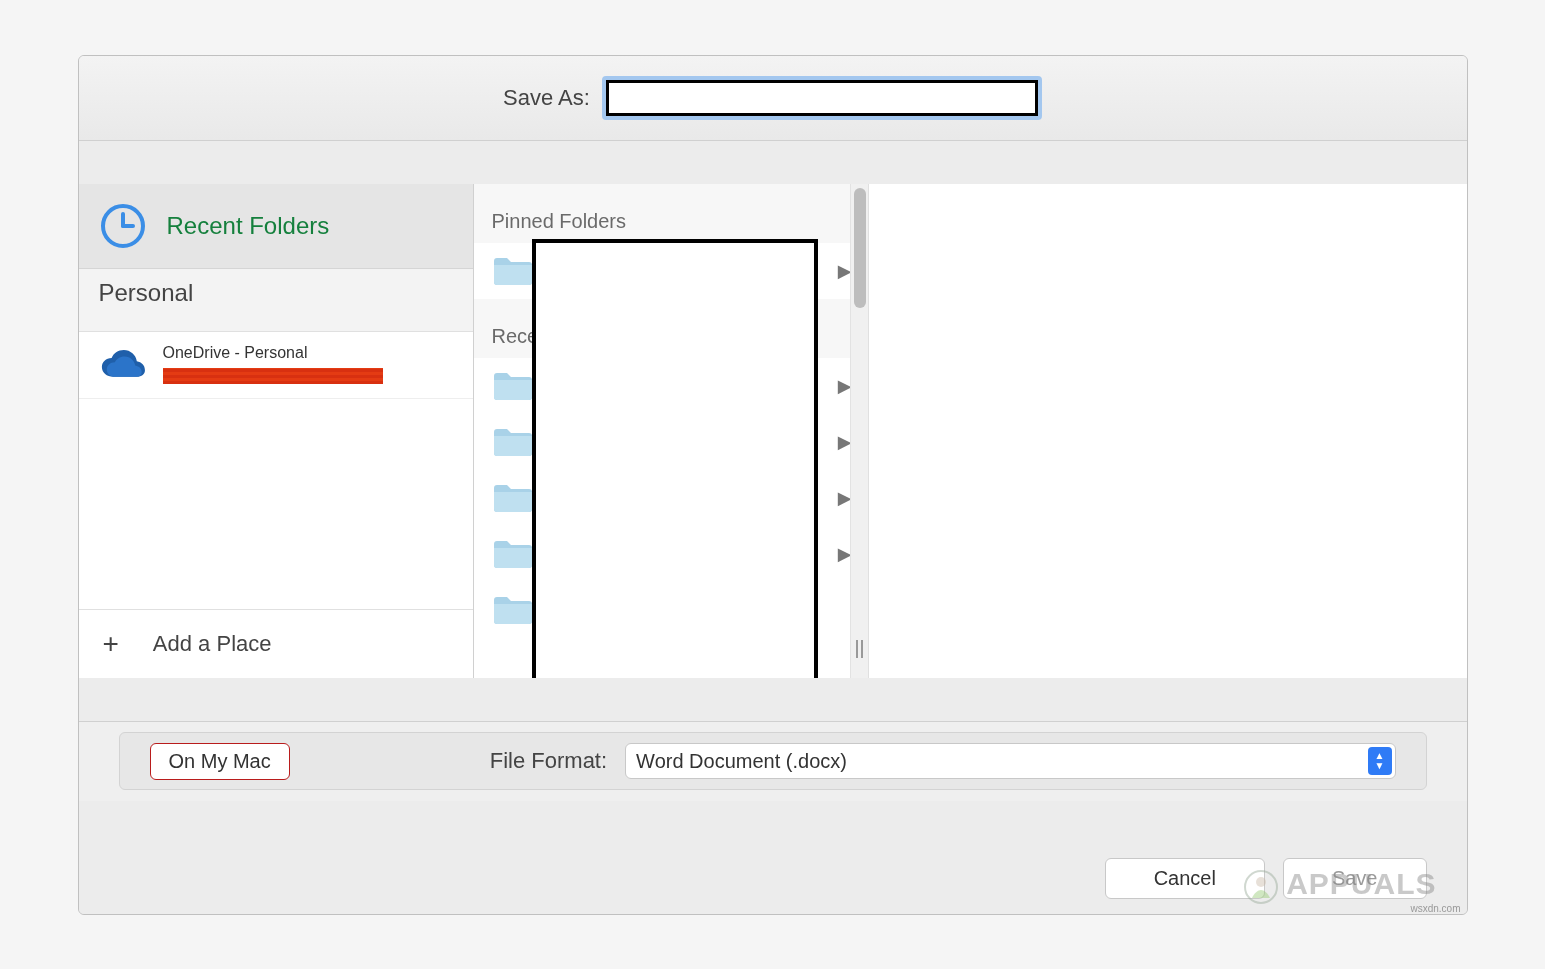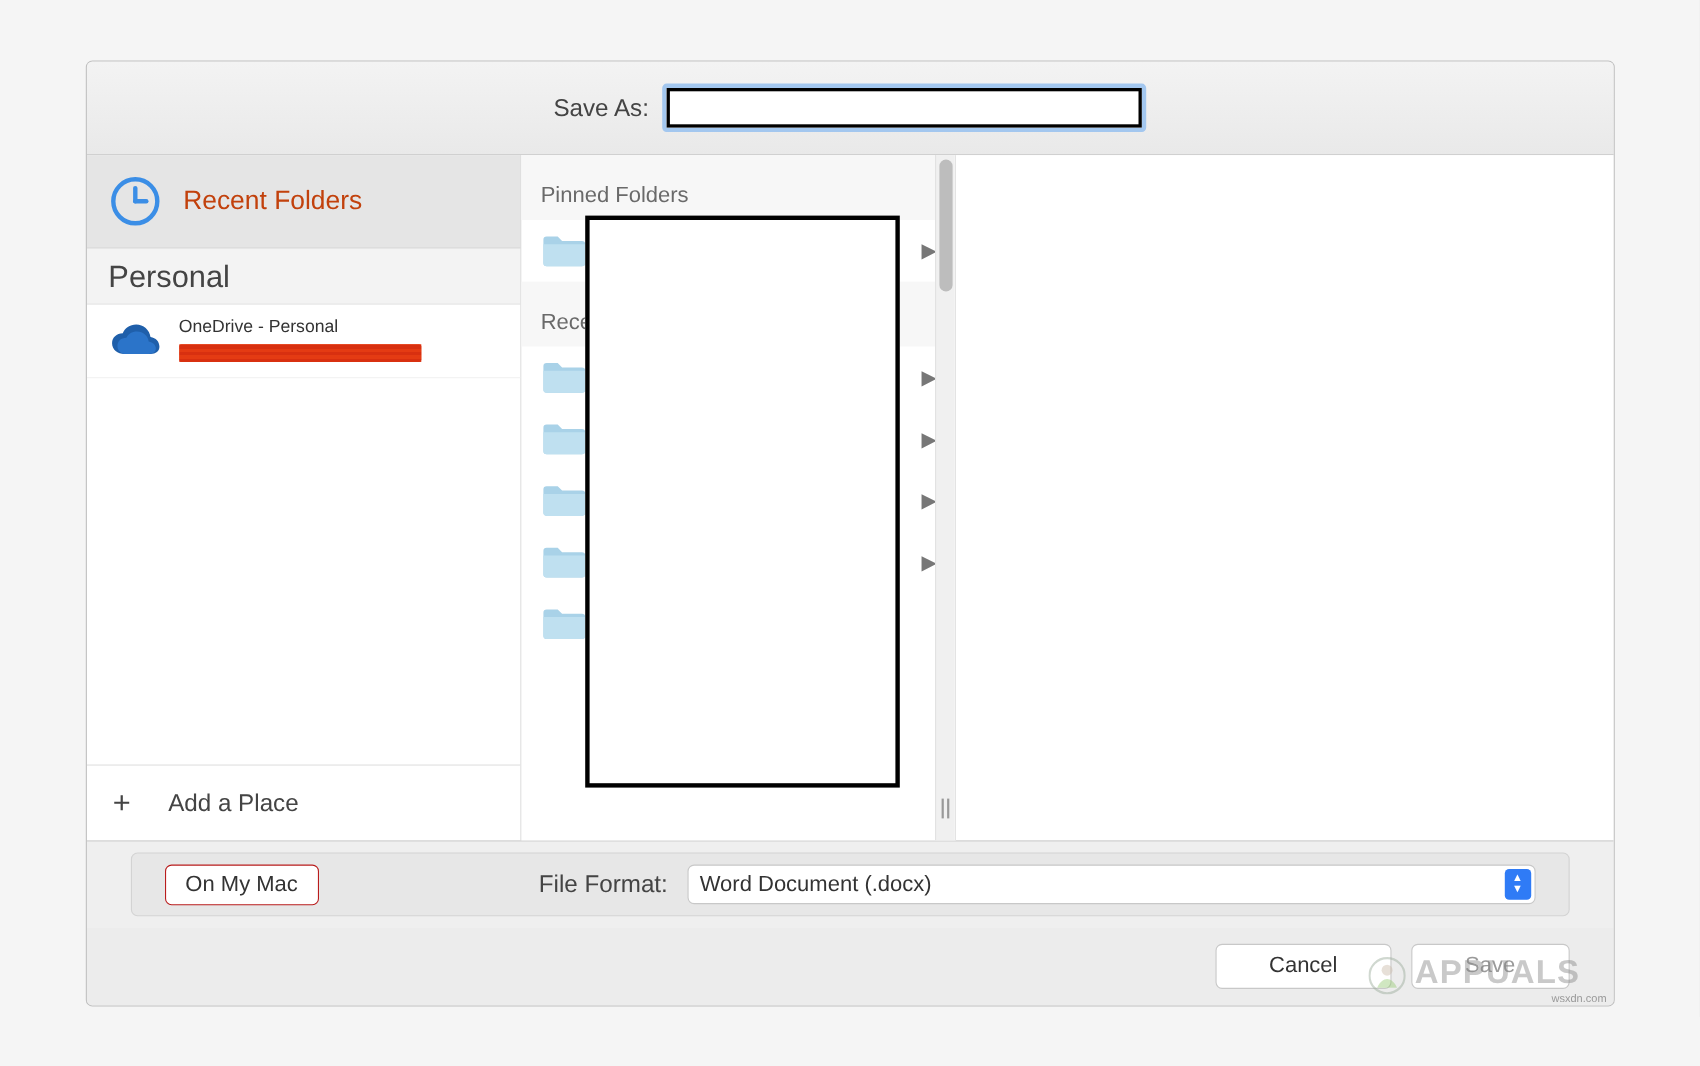--- a/index.html
+++ b/index.html
@@ -16,20 +16,21 @@
   .dialog {
     width: 1390px;
     height: 860px;
     background: #ececec;
     border: 1px solid #c0c0c0;
     border-radius: 6px;
     display: flex;
     flex-direction: column;
     overflow: hidden;
     position: relative;
+    gap: 43px;
   }
   
   .saveas-row {
     height: 85px;
     display: flex;
     align-items: center;
     justify-content: center;
     border-bottom: 1px solid #d0d0d0;
     background: linear-gradient(#f3f3f3,#e9e9e9);
   }
@@ -75,25 +76,25 @@
     background: #e5e5e5;
     padding: 18px 20px;
     border-bottom: 1px solid #d5d5d5;
   }
   .clock-icon {
     width: 48px; height: 48px;
     margin-right: 20px;
   }
   .recent-folders-item span {
     font-size: 24px;
-    color: #c2410c;
+    color: #15803d;
   }
   .personal-header {
-    padding: 10px 20px 8px 20px;
-    font-size: 28px;
+    padding: 10px 20px 24px 20px;
+    font-size: 24px;
     color: #444;
     background: #f3f3f3;
     border-bottom: 1px solid #e0e0e0;
   }
   .onedrive-item {
     display: flex;
     align-items: flex-start;
     padding: 12px 18px;
     background: #fff;
     border-bottom: 1px solid #eee;

